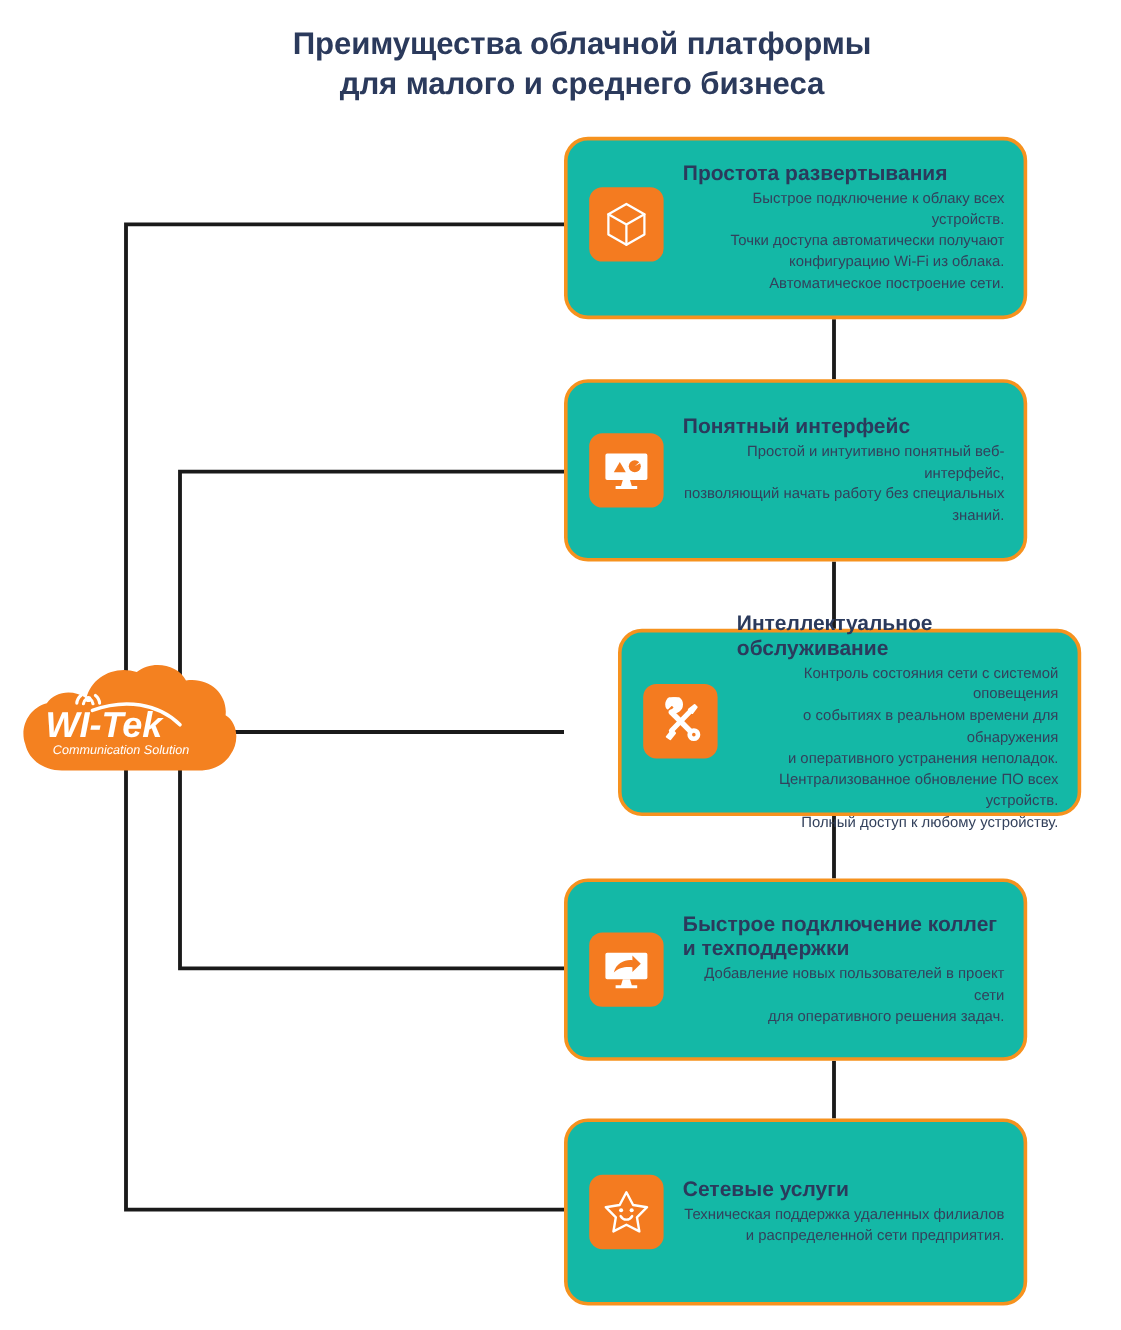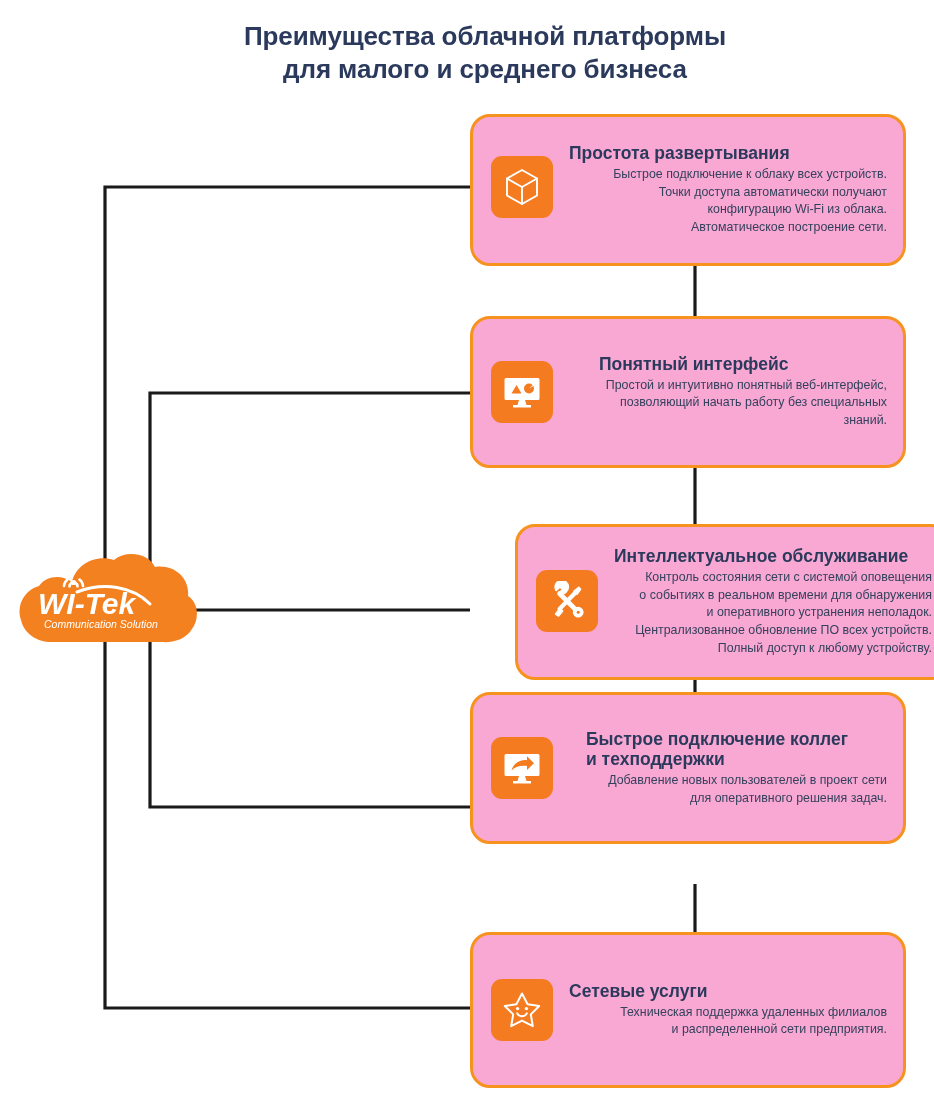--- a/index.html
+++ b/index.html
@@ -33,22 +33,22 @@
     position: absolute;
     left: 14px; top: 552px;
     width: 186px; height: 122px;
   }
   .cloud-logo svg { display:block; }
 
   
   .card {
     position: absolute;
     left: 470px;
-    width: 436px;
-    background: #f9a8d4;
+    width: 386px;
+    background: #14b8a6;
     border: 3px solid #F6921E;
     border-radius: 20px;
     display: flex;
     align-items: center;
   }
   .card-icon {
     flex: 0 0 auto;
     width: 62px; height: 62px;
     margin-left: 18px;
     background: #F47B20;
@@ -72,23 +72,23 @@
   .card-desc {
     color: #33415c;
     font-size: 12.4px;
     line-height: 1.43;
     white-space: pre-line;
     text-align: right;
   }
 
   
   #card-0 { top: 114px;  height: 152px; }
-  #card-1 { top: 316px;  height: 152px; gap: 30px; }
+  #card-1 { top: 316px;  height: 152px; }
   #card-2 { top: 524px;  height: 156px; margin-left: 45px; }
-  #card-3 { top: 692px;  height: 152px; gap: 17px; }
+  #card-3 { top: 732px;  height: 152px; }
   #card-4 { top: 932px;  height: 156px; }
 
   
   #card-0 .card-icon { align-self: center; margin-top: -6px; }
   #card-2 .card-icon { align-self: center; margin-top: -2px; }
 </style>
 </head>
 <body>
 
 <div id="stage">

